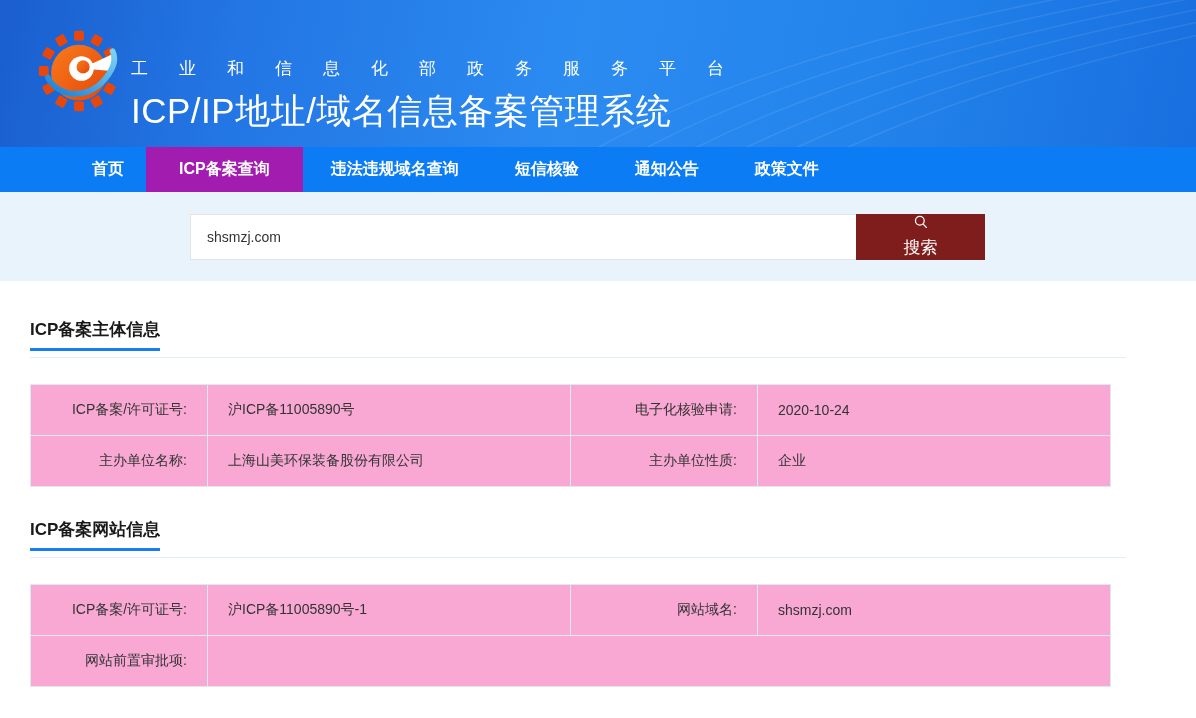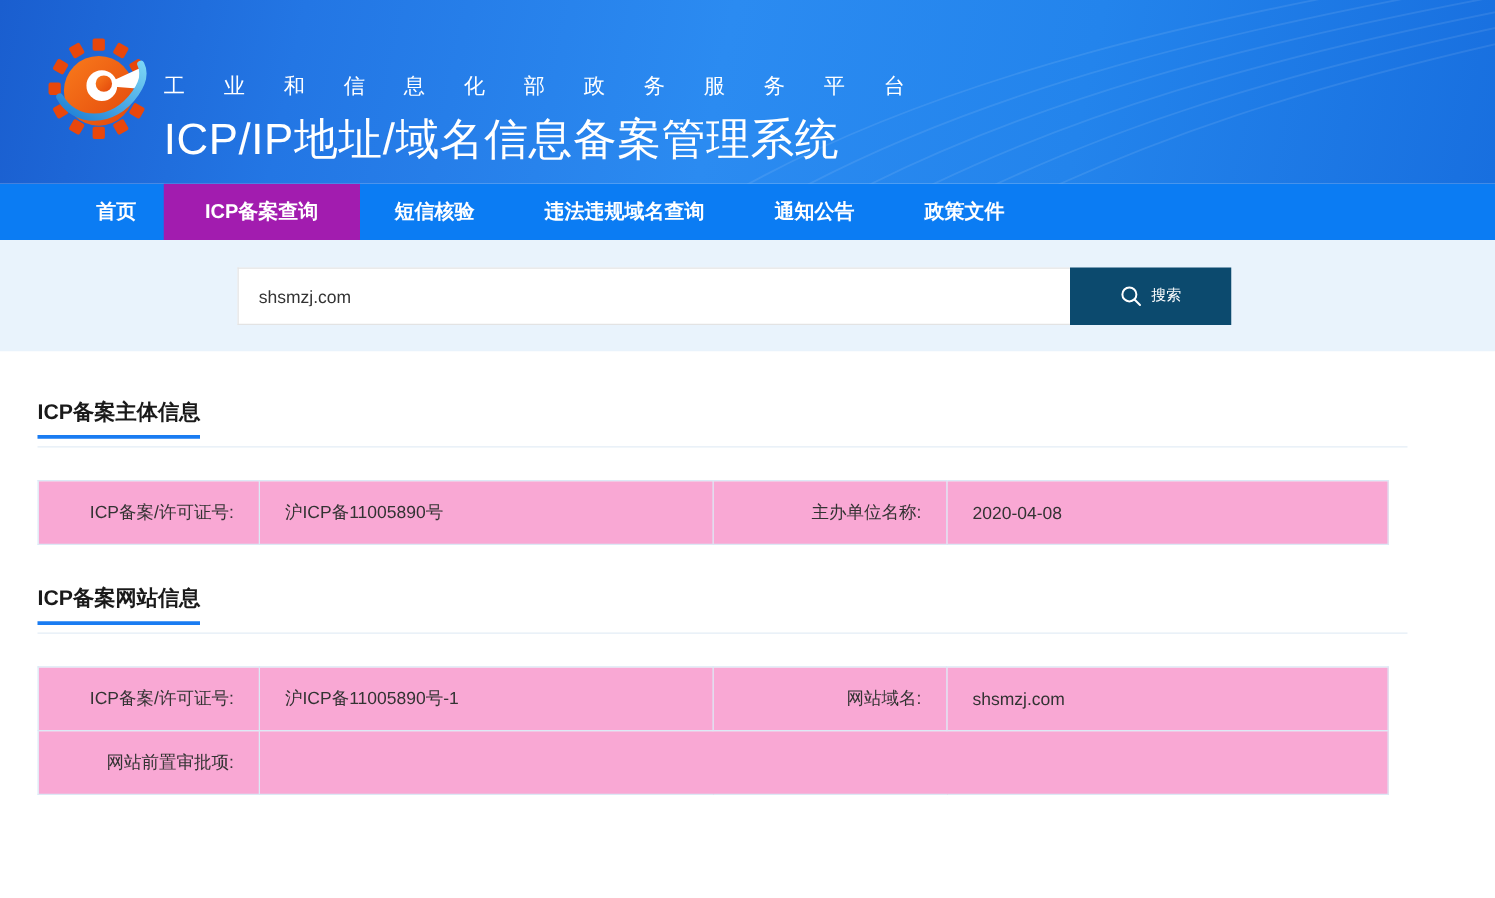--- a/index.html
+++ b/index.html
@@ -24,21 +24,21 @@
     white-space:nowrap; font-weight:400;
   }
   .system-title {
     color:#ffffff; font-size:35px; font-weight:500;
     margin-top:8px; letter-spacing:0.5px; white-space:nowrap;
   }
 
   
   .nav {
     height:45px; background:#0b7cf3;
-    display:flex; align-items:stretch; padding-left:55px;
+    display:flex; align-items:stretch; padding-left:70px;
   }
   .nav-item {
     display:flex; align-items:center; padding:0 28px;
     color:#ffffff; font-size:16px; font-weight:bold;
     cursor:pointer; white-space:nowrap;
   }
   .nav-item.first { padding:0 22px; }
   .nav-item.active { background:#a21caf; padding:0 33px; }
 
   
@@ -47,24 +47,25 @@
     display:flex; align-items:center;
   }
   .search-group { display:flex; margin-left:190px; }
   .search-input {
     width:666px; height:46px; border:1px solid #e3e3e3; border-right:none;
     background:#fff; font-size:14px; color:#333;
     padding:0 16px; outline:none;
     font-family:"Liberation Sans","DejaVu Sans",sans-serif;
   }
   .search-btn {
-    width:129px; height:46px; border:none; background:#0c4a6e;
-    color:#fff; font-size:12px; cursor:pointer;
+    width:129px; height:46px; border:none; background:#7f1d1d;
+    color:#fff; font-size:17px; cursor:pointer;
     display:flex; align-items:center; justify-content:center; gap:7px;
     font-family:"Liberation Sans","DejaVu Sans",sans-serif;
+    flex-direction:column;
   }
 
   
   .content { margin:0 30px; width:1096px; }
   .section-head { border-bottom:1px solid #e3edf6; margin-top:37px; }
   .section-head.second { margin-top:31px; }
   .section-title {
     display:inline-block; margin:0 0 6px 0;
     padding-bottom:7px; border-bottom:3px solid #1a7cf2;
     font-size:17px; font-weight:bold; color:#1a1a1a;
@@ -130,22 +131,22 @@
 
   <div class="header-text">
     <div class="platform-title">工业和信息化部政务服务平台</div>
     <div class="system-title">ICP/IP地址/域名信息备案管理系统</div>
   </div>
 </div>
 
 <div class="nav">
   <div class="nav-item first">首页</div>
   <div class="nav-item active">ICP备案查询</div>
+  <div class="nav-item">违法违规域名查询</div>
   <div class="nav-item">短信核验</div>
-  <div class="nav-item">违法违规域名查询</div>
   <div class="nav-item">通知公告</div>
   <div class="nav-item">政策文件</div>
 </div>
 
 <div class="search-bar">
   <div class="search-group">
     <input class="search-input" type="text" value="shsmzj.com" style="">
     <button class="search-btn">
       <svg width="18" height="18" viewBox="0 0 18 18">
         <circle cx="7.5" cy="7.5" r="5.6" fill="none" stroke="#ffffff" stroke-width="1.6"></circle>
@@ -165,22 +166,28 @@
     <colgroup>
         <col style="width:177px">
         <col style="width:363px">
         <col style="width:187px">
         <col style="width:353px">
       </colgroup>
     <tbody>
         <tr>
       <td class="lbl">ICP备案/许可证号:</td>
       <td class="val">沪ICP备11005890号</td>
+      <td class="lbl">电子化核验申请:</td>
+      <td class="val">2020-10-24</td>
+    </tr>
+    <tr>
       <td class="lbl">主办单位名称:</td>
-      <td class="val">2020-04-08</td>
+      <td class="val">上海山美环保装备股份有限公司</td>
+      <td class="lbl">主办单位性质:</td>
+      <td class="val">企业</td>
     </tr>
   </tbody>
     </table>
 
   <div class="section-head second">
     <h3 class="section-title">ICP备案网站信息</h3>
   </div>
   <table class="info">
     <colgroup>
         <col style="width:177px">

